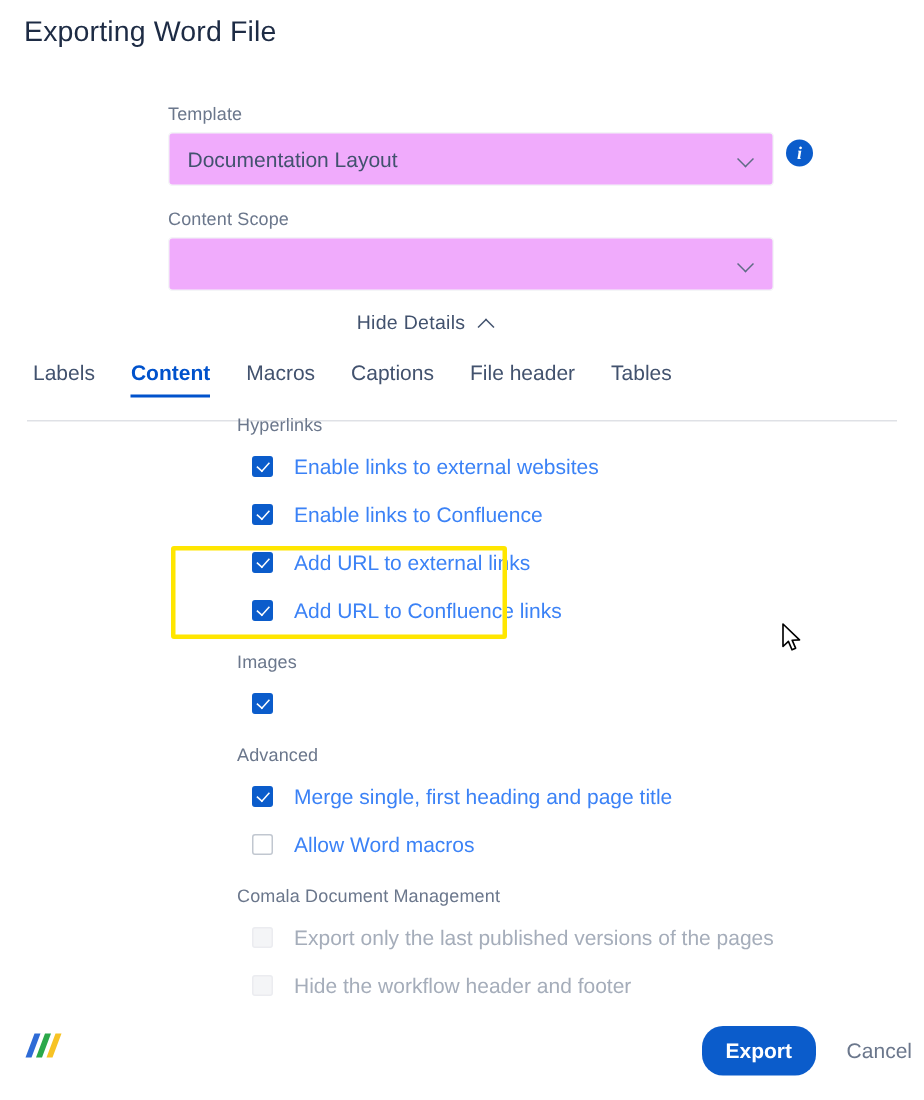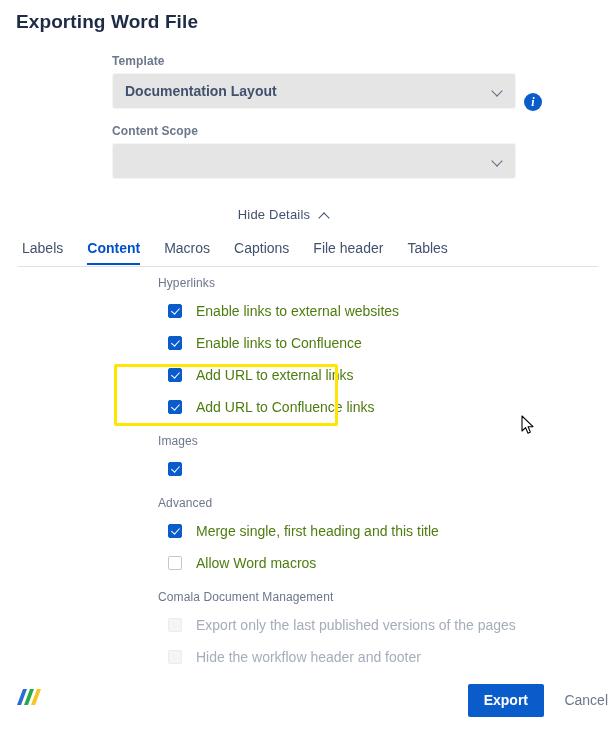--- a/index.html
+++ b/index.html
@@ -16,47 +16,46 @@
     overflow: hidden;
   }
 
   
   .dialog-title {
     position: absolute;
     left: 16px;
     top: 9px;
     font-size: 19px;
     line-height: 25px;
-    font-weight: 700;
+    font-weight: 400;
     color: #1d2b44;
     letter-spacing: 0.1px;
   }
 
   
   .form-area {
     position: absolute;
     left: 112px;
-    top: 53px;
+    top: 68px;
     width: 404px;
-    font-weight: bold;
   }
 
   .field-label {
     font-size: 12px;
     line-height: 16px;
     color: #6B778C;
     margin-bottom: 4px;
     letter-spacing: 0.1px;
   }
 
   .select-wrap {
     position: relative;
     width: 404px;
     height: 36px;
-    background: #e5e5e5;
+    background: #f0abfc;
     border: 1px solid #F4F5F7;
     border-radius: 3px;
     box-sizing: border-box;
     margin-bottom: 14px;
     cursor: pointer;
   }
   .select-wrap .select-value {
     position: absolute;
     left: 12px;
     top: 0;
@@ -135,21 +134,21 @@
 
   
   .tabs {
     position: absolute;
     left: 18px;
     top: 240px;
     width: 580px;
     display: flex;
     gap: 0px;
     border-bottom: 1px solid #DFE1E6;
-    padding-bottom: 2px;
+    padding-bottom: 16px;
   }
   .tab {
     font-size: 14px;
     color: #42526E;
     padding: 0 12px 8px 12px;
     cursor: pointer;
     position: relative;
     white-space: nowrap;
   }
   .tab:first-child { padding-left: 4px; }
@@ -219,21 +218,21 @@
     background: #ffffff;
     border: 1.5px solid #C1C7D0;
   }
   .cb.disabled {
     background: #F4F5F7;
     border: 1px solid #EBECF0;
     cursor: default;
   }
   .opt-label {
     font-size: 14px;
-    color: #4d7c0f;
+    color: #3b82f6;
     margin-left: 14px;
     line-height: 18px;
     cursor: pointer;
   }
   .opt-row.disabled .opt-label {
     color: #A5ADBA;
     cursor: default;
   }
 
   
@@ -264,21 +263,21 @@
     width: 30px;
     height: 24px;
   }
   .export-btn {
     position: absolute;
     right: 72px;
     top: 11px;
     background: #0B5CCB;
     color: #ffffff;
     border: none;
-    border-radius: 2px;
+    border-radius: 14px;
     font-size: 14px;
     font-weight: 600;
     font-family: "Liberation Sans", sans-serif;
     padding: 0 16px;
     height: 33px;
     line-height: 33px;
     cursor: pointer;
   }
   .cancel-link {
     position: absolute;
@@ -354,21 +353,21 @@
       <span class="cb checked"></span>
       <span class="opt-label">Add URL to Confluence links</span>
     </div>
     <div class="group-title spaced">Images</div>
     <div class="opt-row">
       <span class="cb checked"></span>
     </div>
     <div class="group-title spaced">Advanced</div>
     <div class="opt-row">
       <span class="cb checked"></span>
-      <span class="opt-label">Merge single, first heading and this title</span>
+      <span class="opt-label">Merge single, first heading and page title</span>
     </div>
     <div class="opt-row">
       <span class="cb unchecked"></span>
       <span class="opt-label">Allow Word macros</span>
     </div>
     <div class="group-title spaced">Comala Document Management</div>
     <div class="opt-row disabled">
       <span class="cb disabled"></span>
       <span class="opt-label">Export only the last published versions of the pages</span>
     </div>

